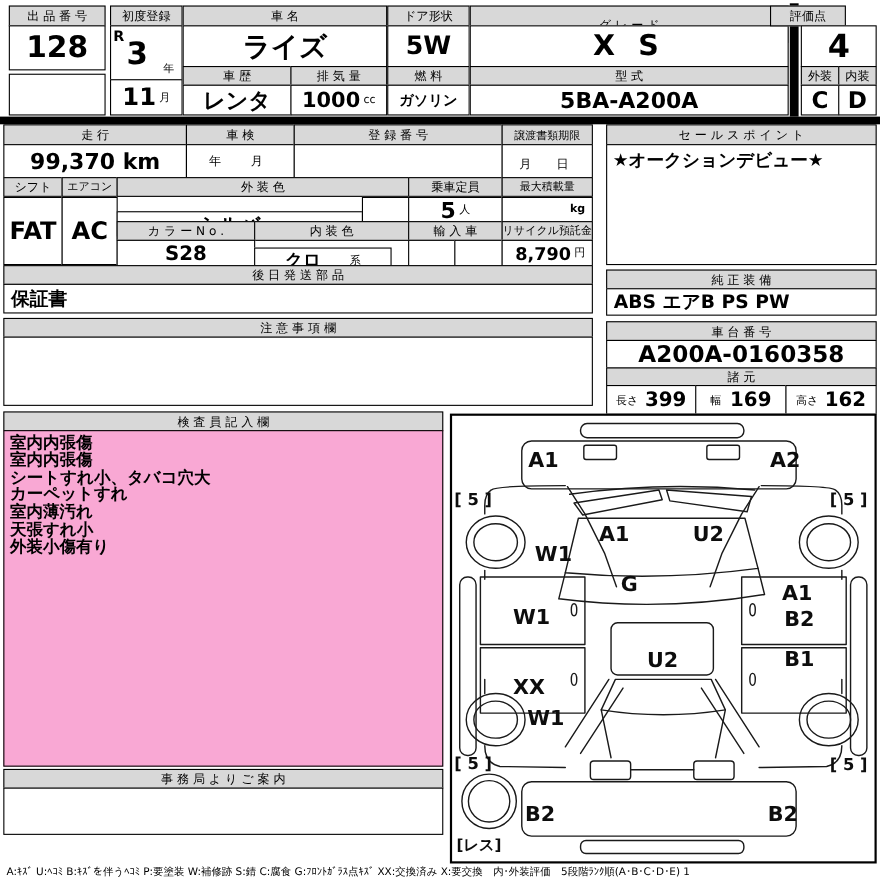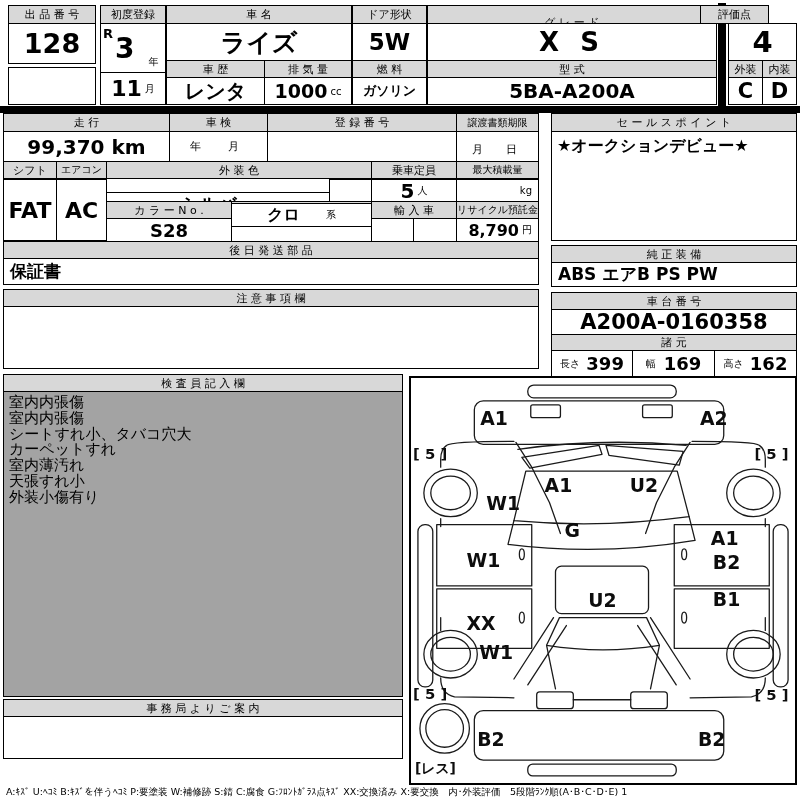--- a/index.html
+++ b/index.html
@@ -9,22 +9,22 @@
   .hd { position:absolute; background:#d8d8d8; border:1.5px solid #000;
     display:flex; align-items:center; justify-content:center;
     font-size:11px; white-space:nowrap; overflow:hidden; }
   .vl { position:absolute; border:1.5px solid #000; background:#fff;
     display:flex; align-items:center; justify-content:center;
     font-weight:bold; white-space:nowrap; overflow:hidden; }
   .vl.left { justify-content:flex-start; padding-left:6px; }
   .vl.right { justify-content:flex-end; padding-right:6px; }
   .u { font-size:10px; font-weight:normal; margin-left:3px; }
   .bar { position:absolute; background:#000; }
-  .notes-list { position:absolute; border:1.5px solid #000; background:#a3a3a3;
-    font-weight:normal; font-size:15px; line-height:15.8px; padding:3px 0 0 5px; }
+  .notes-list { position:absolute; border:1.5px solid #000; background:#f9a8d4;
+    font-weight:bold; font-size:15px; line-height:15.8px; padding:3px 0 0 5px; }
   svg text { font-weight:bold; fill:#0d0d0d; font-family:inherit; }
   .ftr { position:absolute; font-size:9.5px; white-space:nowrap; }
 </style>
 </head>
 <body>
 
 <div class="hd" style="left:8px;top:5px;width:88px;height:19px">出 品 番 号</div>
 <div class="vl" style="left:8px;top:23px;width:88px;height:41px;font-size:27px">128</div>
 <div class="vl" style="left:8px;top:67px;width:88px;height:38px"></div>
 
@@ -87,29 +87,29 @@
 <div class="hd" style="left:456px;top:161px;width:83px;height:18px;font-size:10px">最大積載量</div>
 
 <div class="vl" style="left:3px;top:179px;width:54px;height:62px;font-size:22px">FAT</div>
 <div class="vl" style="left:56px;top:179px;width:51px;height:62px;font-size:22px">AC</div>
 <div class="vl" style="left:106px;top:192px;width:224px;height:23px;font-size:18px">シルバー</div>
 <div class="vl" style="left:329px;top:179px;width:43px;height:23px"></div>
 <div class="vl" style="left:371px;top:179px;width:86px;height:23px">
   <span style="font-size:20px">5</span>
   <span class="u">人</span>
 </div>
-<div class="vl right" style="left:456px;top:179px;width:83px;height:23px;font-weight:normal;font-size:10px">kg</div>
+<div class="vl right" style="left:456px;top:179px;width:83px;height:23px;font-weight:bold;font-size:10px">kg</div>
 
 <div class="hd" style="left:106px;top:201px;width:126px;height:18px">カ ラ ー N o .</div>
 <div class="hd" style="left:231px;top:201px;width:141px;height:18px">内 装 色</div>
 <div class="hd" style="left:371px;top:201px;width:86px;height:18px">輸 入 車</div>
 <div class="hd" style="left:456px;top:201px;width:83px;height:18px;font-size:10px">リサイクル預託金</div>
 
 <div class="vl" style="left:106px;top:218px;width:126px;height:24px;font-size:18px">S28</div>
-<div class="vl" style="left:231px;top:203px;width:141px;height:24px">
+<div class="vl" style="left:231px;top:225px;width:125px;height:24px">
   <span style="font-size:16px">クロ</span>
   <span class="u" style="margin-left:26px">系</span>
 </div>
 <div class="vl" style="left:371px;top:218px;width:43px;height:24px"></div>
 <div class="vl" style="left:413px;top:218px;width:44px;height:24px"></div>
 <div class="vl right" style="left:456px;top:218px;width:83px;height:24px">
   <span style="font-size:16px">8,790</span>
   <span class="u">円</span>
 </div>
 

